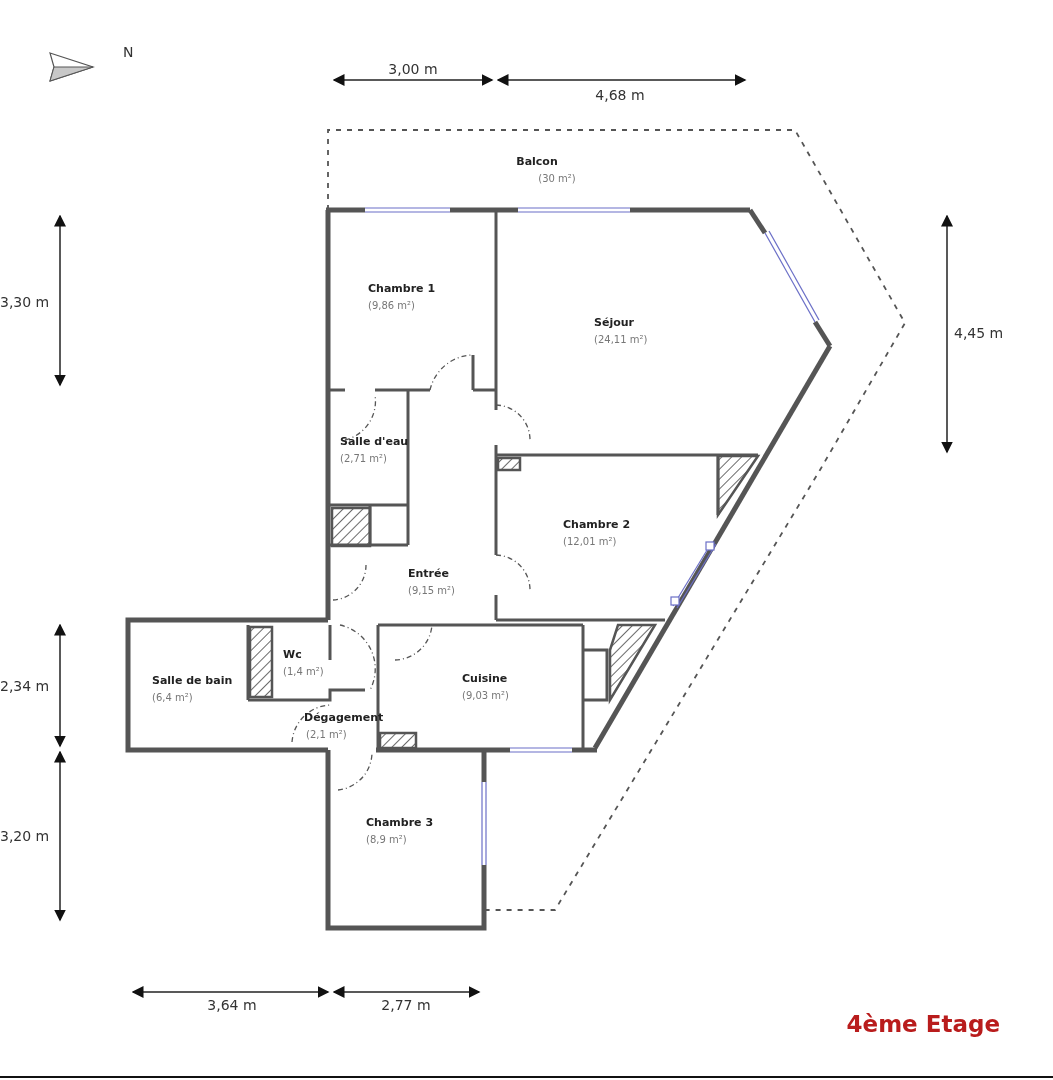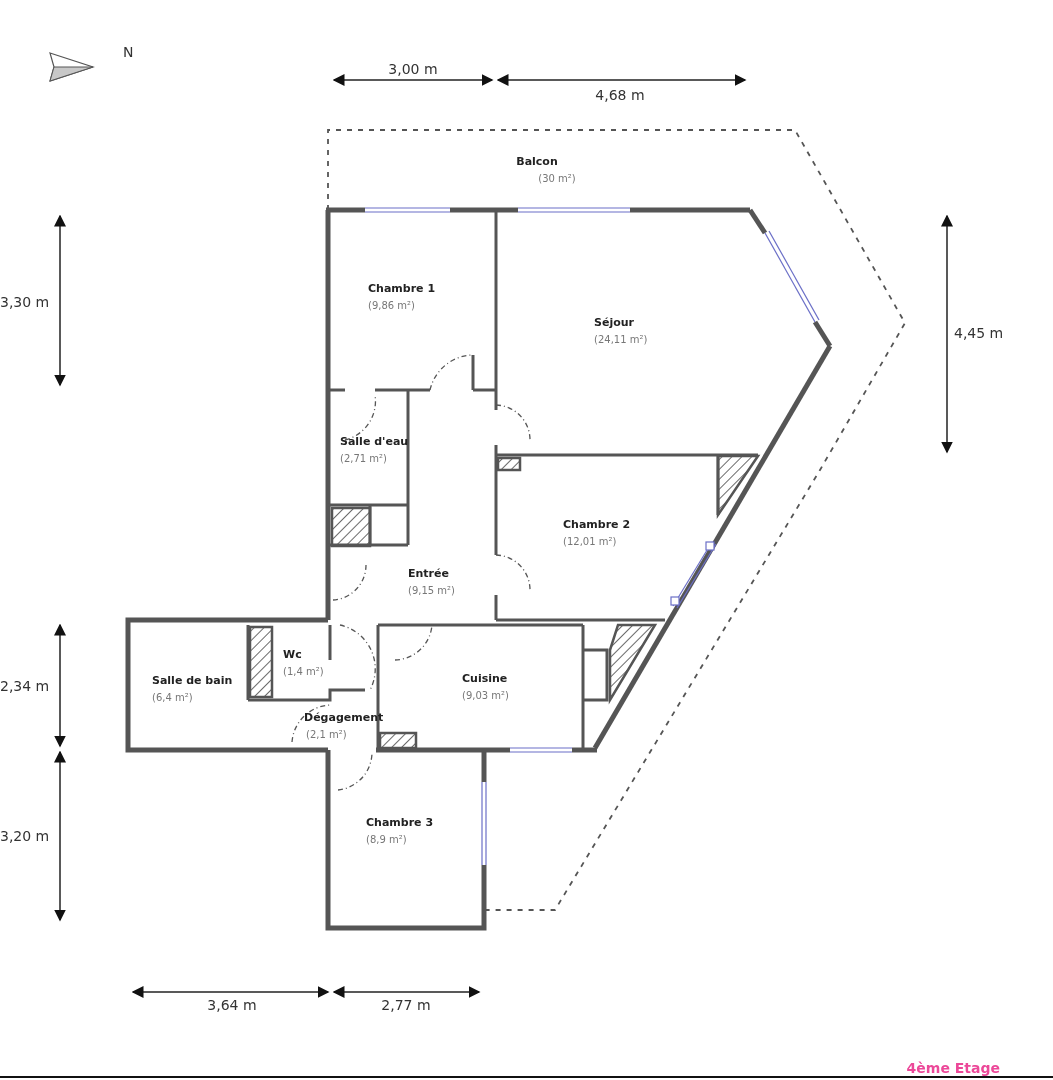--- a/index.html
+++ b/index.html
@@ -8,21 +8,21 @@
   .wall { fill: none; stroke: #555; stroke-width: 5; stroke-linejoin: miter; }
   .thin { fill: none; stroke: #555; stroke-width: 3; }
   .window { stroke: #6b6fc7; stroke-width: 1.2; fill: none; }
   .door-arc { fill: none; stroke: #555; stroke-width: 1.3; stroke-dasharray: 5 3 1 3; }
   .balcony { fill: none; stroke: #555; stroke-width: 1.8; stroke-dasharray: 5 6; }
   .dim { stroke: #222; stroke-width: 1.5; }
   .hatch { fill: url(#hatch); stroke: #555; stroke-width: 2.5; }
   .room-name { font-size: 11px; font-weight: bold; fill: #222; }
   .room-area { font-size: 10px; fill: #777; }
   .dim-text { font-size: 14px; fill: #333; }
-  .floor-label { position: absolute; right: 53px; top: 1060px; font-size: 14px; font-weight: bold; color: #ec4899; font-family: "DejaVu Sans", sans-serif; }
+  .floor-label { position: absolute; right: 53px; top: 1011px; font-size: 23px; font-weight: bold; color: #b91c1c; font-family: "DejaVu Sans", sans-serif; }
   .bottom-rule { position: absolute; left: 0; top: 1076px; width: 1053px; height: 2px; background: #111; }
   .north-label { font-size: 14px; fill: #333; }
 </style>
 </head>
 <body>
 
 <svg width="1053" height="1080" viewBox="0 0 1053 1080">
   <defs>
     <pattern id="hatch" patternUnits="userSpaceOnUse" width="7" height="7" patternTransform="rotate(45)">
       <rect width="7" height="7" fill="#fff"></rect>

